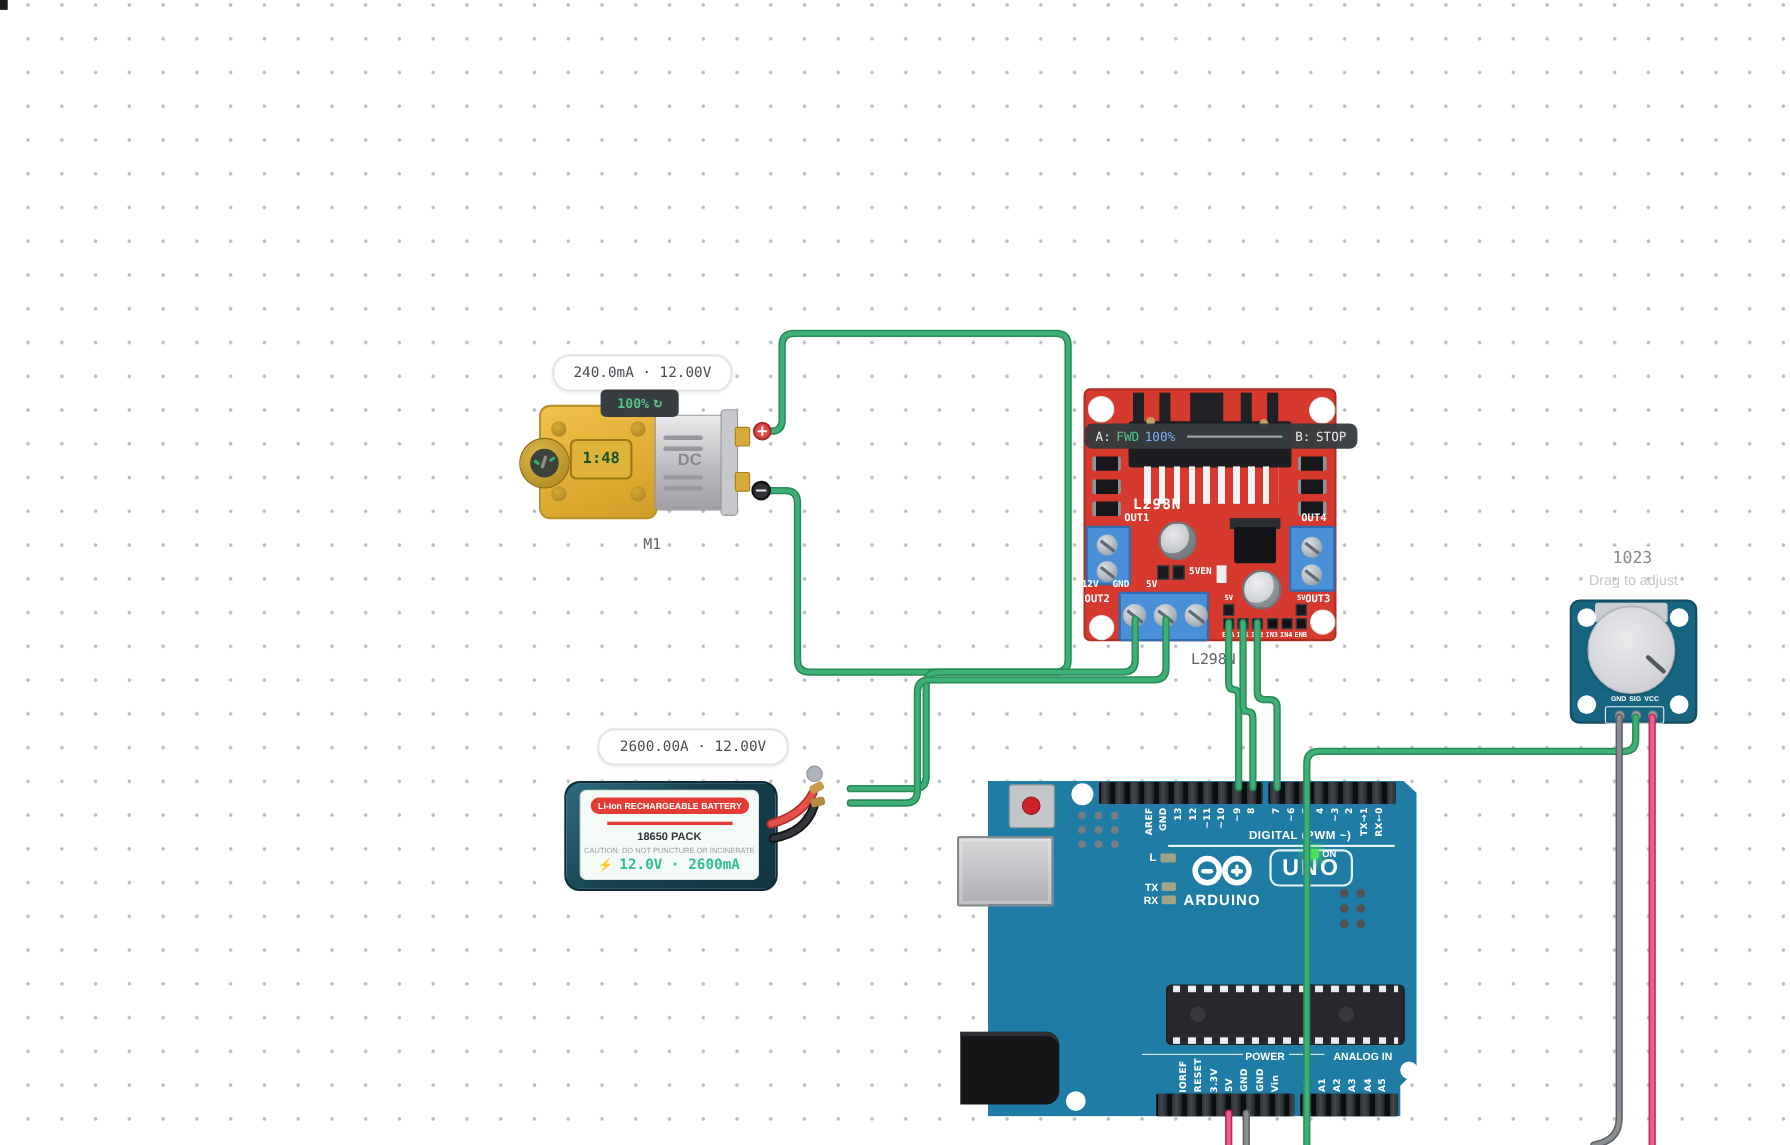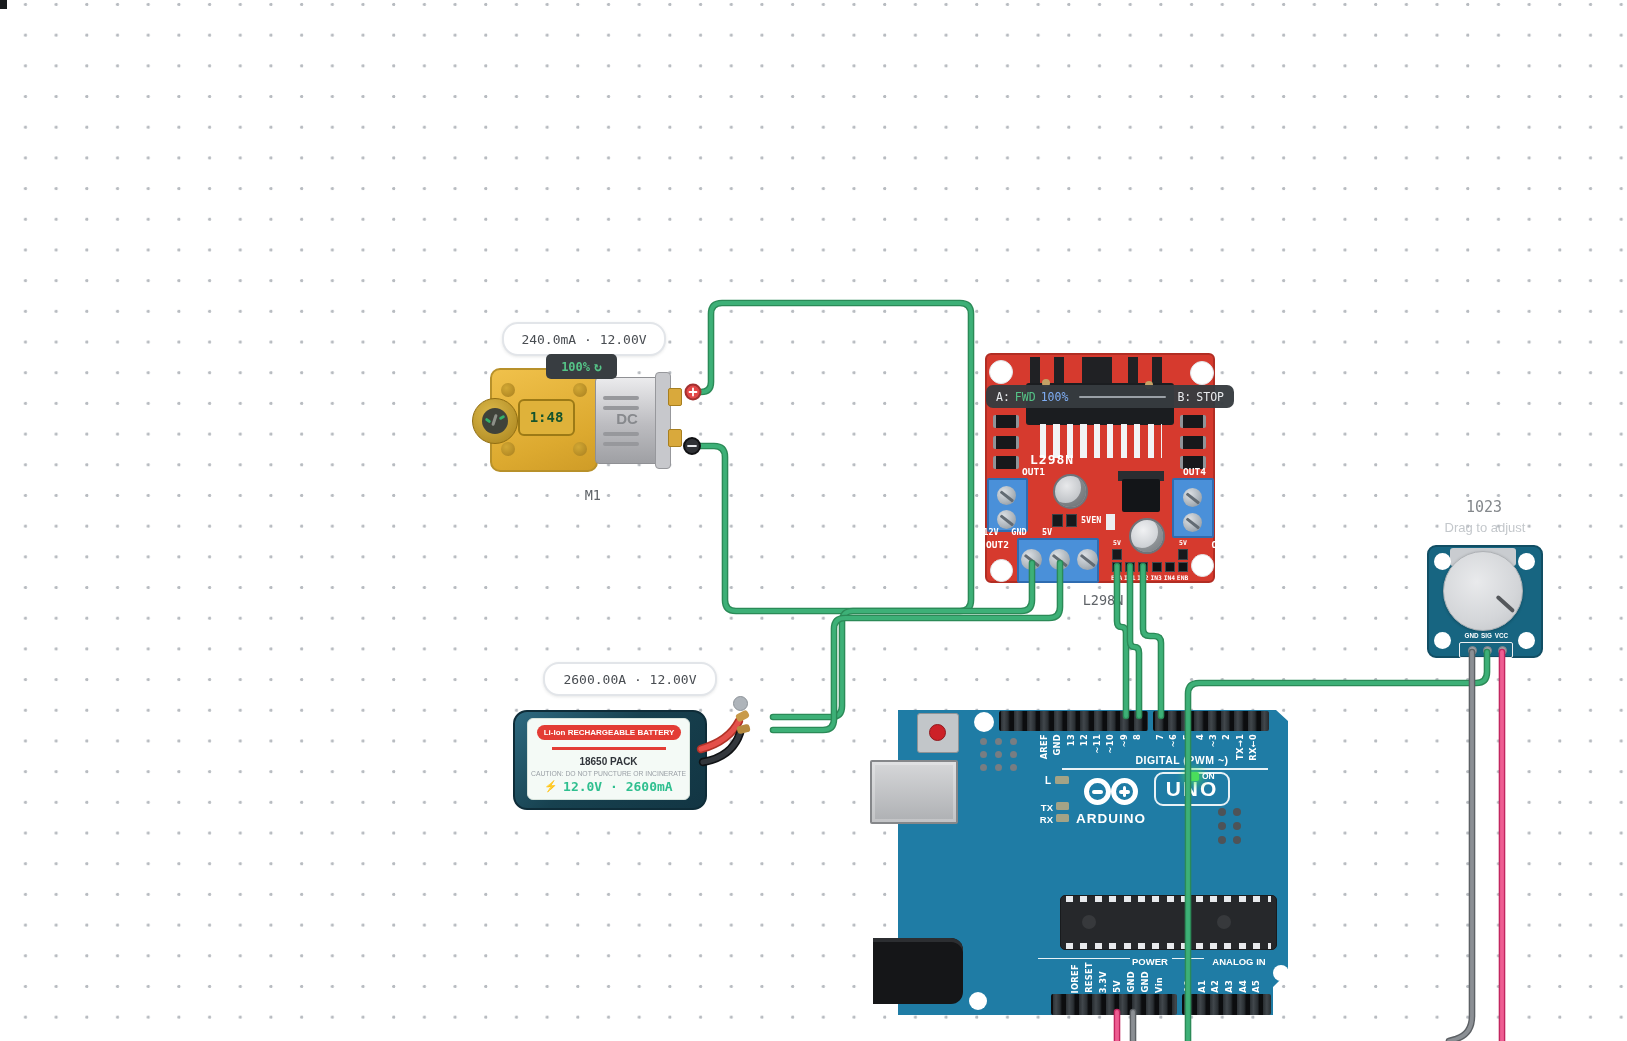--- a/index.html
+++ b/index.html
@@ -123,21 +123,21 @@
 
     <div class="silk" style="left:986px;top:466px;font:bold 9.5px 'DejaVu Sans Mono',monospace;padding-left:36px;">OUT1</div>
     <div class="abs" style="left:987px;top:478px;width:41px;height:54px;background:#4a90d9;border:2px solid #2f6cb0;box-sizing:border-box;border-radius:2px;"></div>
     <div class="screw" style="left:997px;top:486px;width:19px;height:19px;"></div>
     <div class="screw" style="left:997px;top:510px;width:19px;height:19px;"></div>
     <div class="silk" style="left:986px;top:539px;font:bold 9.5px 'DejaVu Sans Mono',monospace;">OUT2</div>
     <div class="silk" style="left:1183px;top:466px;width:30px;font:bold 9.5px 'DejaVu Sans Mono',monospace;">OUT4</div>
     <div class="abs" style="left:1172px;top:478px;width:42px;height:60px;background:#4a90d9;border:2px solid #2f6cb0;box-sizing:border-box;border-radius:2px;"></div>
     <div class="screw" style="left:1183px;top:488px;width:19px;height:19px;"></div>
     <div class="screw" style="left:1183px;top:513px;width:19px;height:19px;"></div>
-    <div class="silk" style="left:1183px;top:539px;width:30px;text-align:center;font:bold 9.5px 'DejaVu Sans Mono',monospace;margin-left:25px;">OUT3</div>
+    <div class="silk" style="left:1183px;top:539px;width:30px;text-align:center;font:bold 9.5px 'DejaVu Sans Mono',monospace;">OUT3</div>
 
     <div class="plabrow" style="left:977px;top:527px;">
         <span>12V</span>
         <span>GND</span>
         <span>5V</span>
       </div>
     <div class="abs" style="left:1017px;top:538px;width:82px;height:45px;background:#4a90d9;border:2px solid #2f6cb0;box-sizing:border-box;border-radius:2px;"></div>
     <div class="screw" style="left:1021px;top:549px;width:21px;height:21px;"></div>
     <div class="screw" style="left:1049px;top:549px;width:21px;height:21px;"></div>
     <div class="screw" style="left:1077px;top:549px;width:21px;height:21px;"></div>

